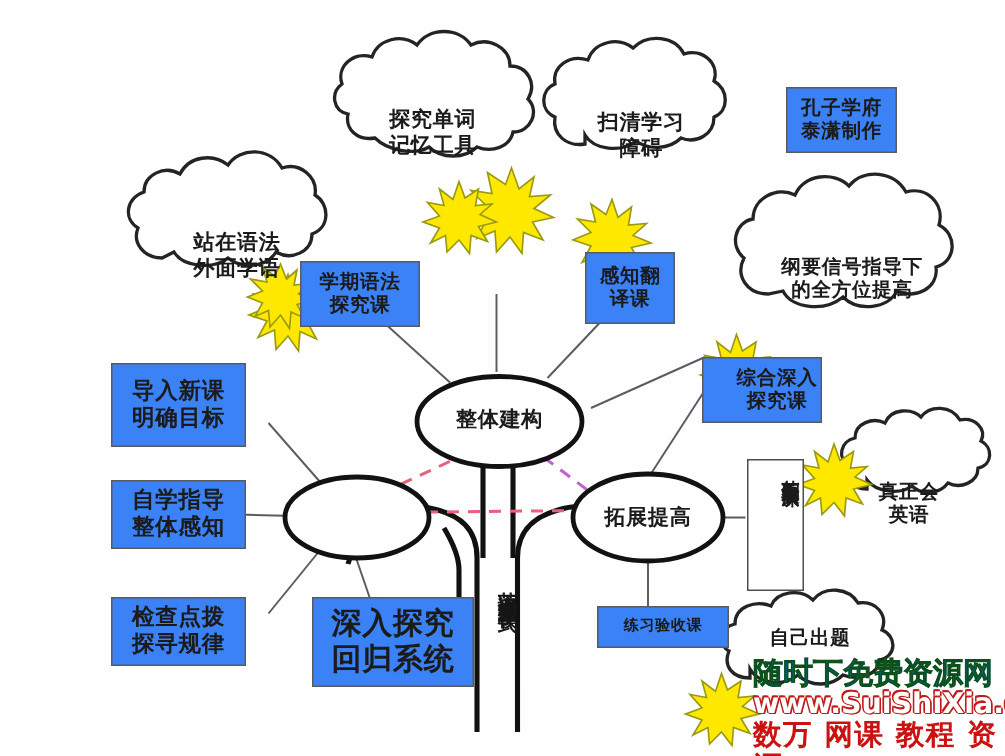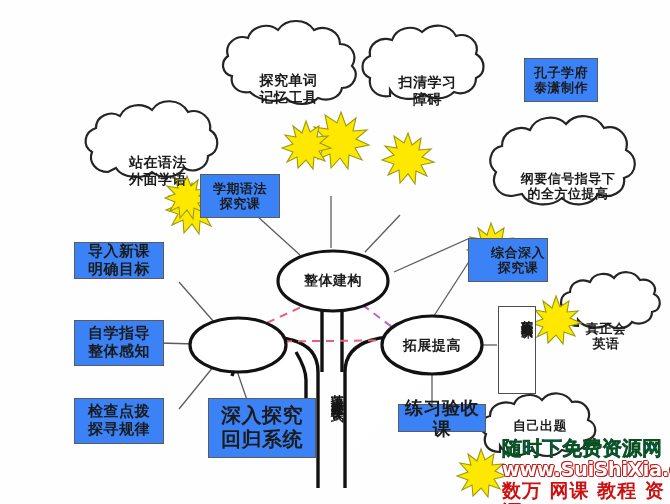--- a/index.html
+++ b/index.html
@@ -173,40 +173,42 @@
 
   <div class="node cloudtxt" style="left:572px;top:312px;width:68px;height:48px;font-size:13px;">真正会
 英语</div>
 
   <div class="node cloudtxt" style="left:498px;top:414px;width:84px;height:24px;font-size:13px;">自己出题</div>
 
   <div class="node box" style="left:200px;top:174px;width:80px;height:44px;font-size:13px;">学期语法
 探究课</div>
 
 
+  <div class="node box" style="left:390px;top:168px;width:60px;height:48px;font-size:13px;">感知翻
+译课</div>
 
   <div class="node box" style="left:524px;top:58px;width:74px;height:44px;font-size:13px;">孔子学府
 泰潇制作</div>
 
   <div class="node box" style="left:468px;top:238px;width:80px;height:44px;font-size:13px;padding-left:20px;">综合深入
 探究课</div>
 
-  <div class="node box" style="left:74px;top:242px;width:90px;height:37px;font-size:15px;">导入新课
+  <div class="node box" style="left:74px;top:242px;width:90px;height:56px;font-size:15px;">导入新课
 明确目标</div>
 
   <div class="node box" style="left:74px;top:320px;width:90px;height:46px;font-size:15px;text-align:right;">自学指导
 整体感知</div>
 
   <div class="node box" style="left:74px;top:398px;width:90px;height:46px;font-size:15px;text-align:right;">检查点拨
 探寻规律</div>
 
   <div class="node box" style="left:208px;top:398px;width:108px;height:60px;font-size:20px;">深入探究
 回归系统</div>
 
-  <div class="node box" style="left:398px;top:404px;width:88px;height:28px;font-size:18px;">练习验收课</div>
+  <div class="node box" style="left:398px;top:404px;width:88px;height:28px;font-size:10px;">练习验收课</div>
 
   <div class="node vbox" style="left:498px;top:306px;width:38px;height:88px;font-size:12px;">英语短剧表演课</div>
 
   <div class="node ovaltxt" style="left:293px;top:268px;width:80px;height:24px;font-size:14px;">整体建构</div>
 
 
   <div class="node ovaltxt" style="left:394px;top:333px;width:76px;height:24px;font-size:14px;">拓展提高</div>
 
   <div class="trunktxt" style="left:322px;top:384px;width:22px;height:110px;font-size:13px;">英语课堂教学模式</div>
 

